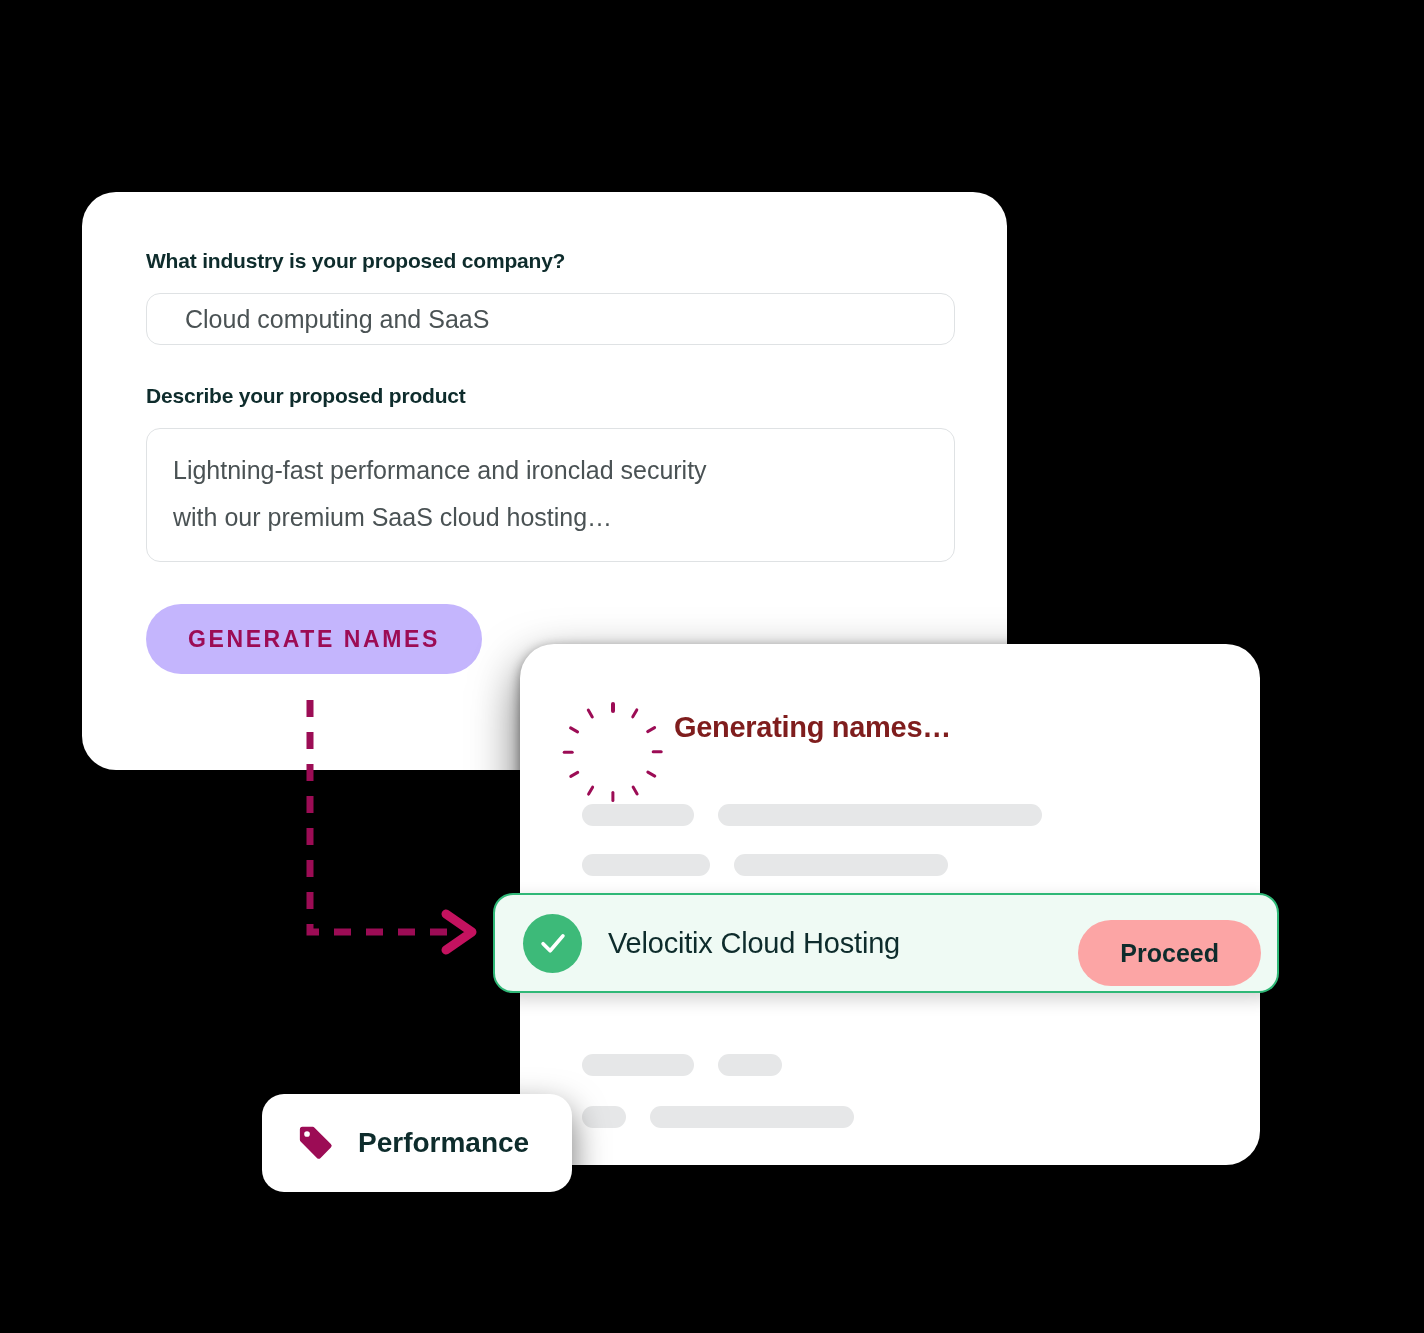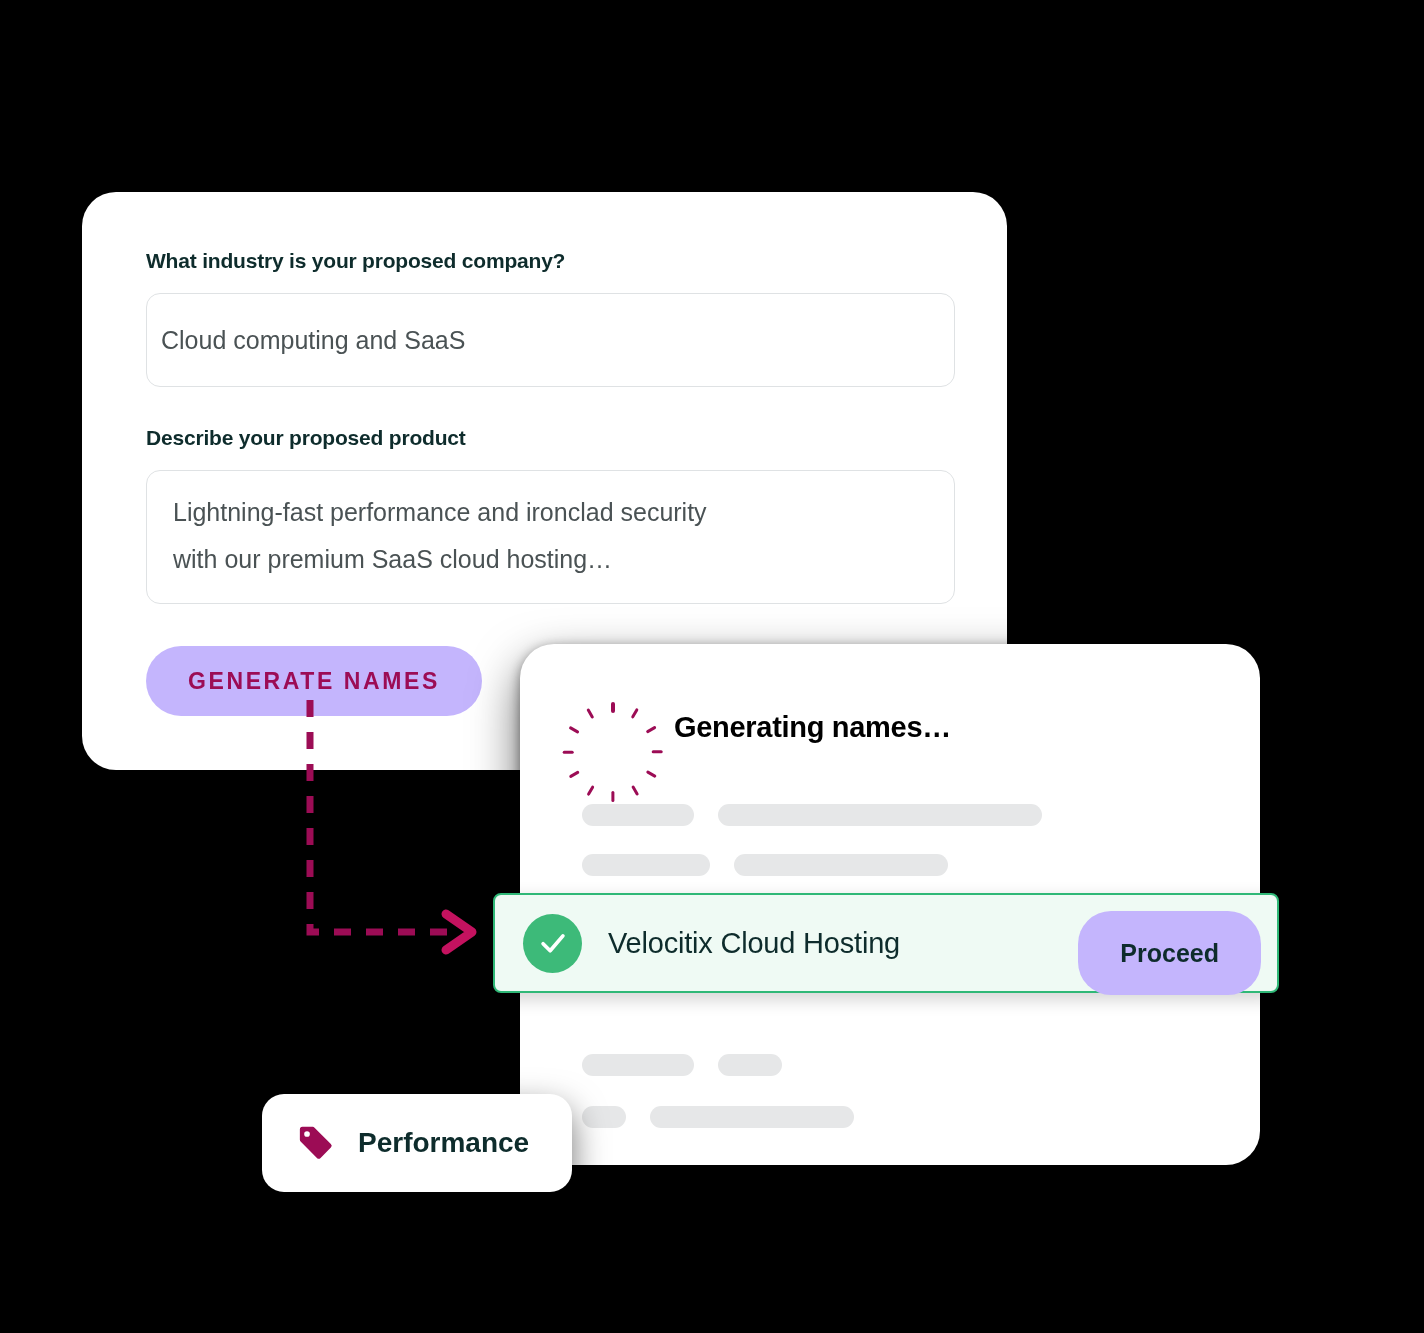--- a/index.html
+++ b/index.html
@@ -50,21 +50,21 @@
     margin-top: 20px;
     border: 1.5px solid #dfe2e4;
     border-radius: 14px;
     background: #ffffff;
     color: #4a5254;
     font-size: 25px;
     line-height: 1.85;
     padding: 18px 26px;
   }
 
-  .input-box.single { height: 94px; padding: 17px 14px; display: flex; align-items: center; }
+  .input-box.single { height: 52px; padding: 17px 38px; display: flex; align-items: center; }
   .input-box.multi  { height: 134px; padding: 18px 26px; }
 
   .label-2 { margin-top: 38px; }
 
   .generate-btn {
     margin-top: 42px;
     display: inline-flex;
     align-items: center;
     justify-content: center;
     height: 70px;
@@ -112,21 +112,21 @@
     top: 50%;
     width: 3.4px;
     height: 11px;
     margin-left: -1.7px;
     background: #9c0c55;
     border-radius: 2px;
     transform-origin: 50% 25px;
   }
 
   .gen-title {
-    color: #000000;
+    color: #7f1d1d;
     font-size: 29px;
     font-weight: bold;
     letter-spacing: -0.3px;
   }
 
   .skel-row {
     display: flex;
     align-items: center;
     gap: 24px;
   }
@@ -144,21 +144,21 @@
 
   
   .highlight-row {
     position: absolute;
     left: 493px;
     top: 893px;
     width: 786px;
     height: 100px;
     background: #effaf4;
     border: 2.5px solid #2fb877;
-    border-radius: 8px;
+    border-radius: 20px;
     display: flex;
     align-items: center;
     padding: 0 16px 0 28px;
     z-index: 8;
     box-shadow: 0 6px 18px rgba(0,0,0,0.18);
   }
 
   .check-circle {
     width: 59px;
     height: 59px;
@@ -173,24 +173,24 @@
   .hl-name {
     margin-left: 26px;
     color: #0e2c2c;
     font-size: 29px;
     font-weight: normal;
     letter-spacing: -0.2px;
     flex: 1 1 auto;
   }
 
   .proceed-pill {
-    height: 84px;
+    height: 66px;
     padding: 0 42px;
     border-radius: 33px;
-    background: #c4b5fd;
+    background: #fca5a5;
     color: #0e2c2c;
     font-size: 25px;
     font-weight: bold;
     border: none;
     display: flex;
     align-items: center;
     justify-content: center;
     font-family: "Liberation Sans", sans-serif;
     cursor: pointer;
     margin-top: 20px;

